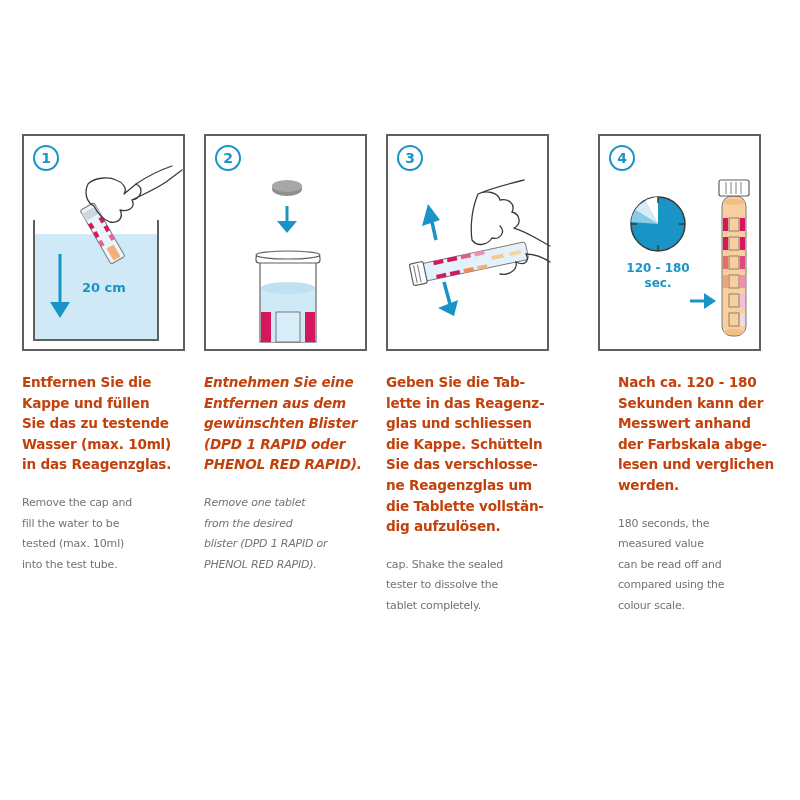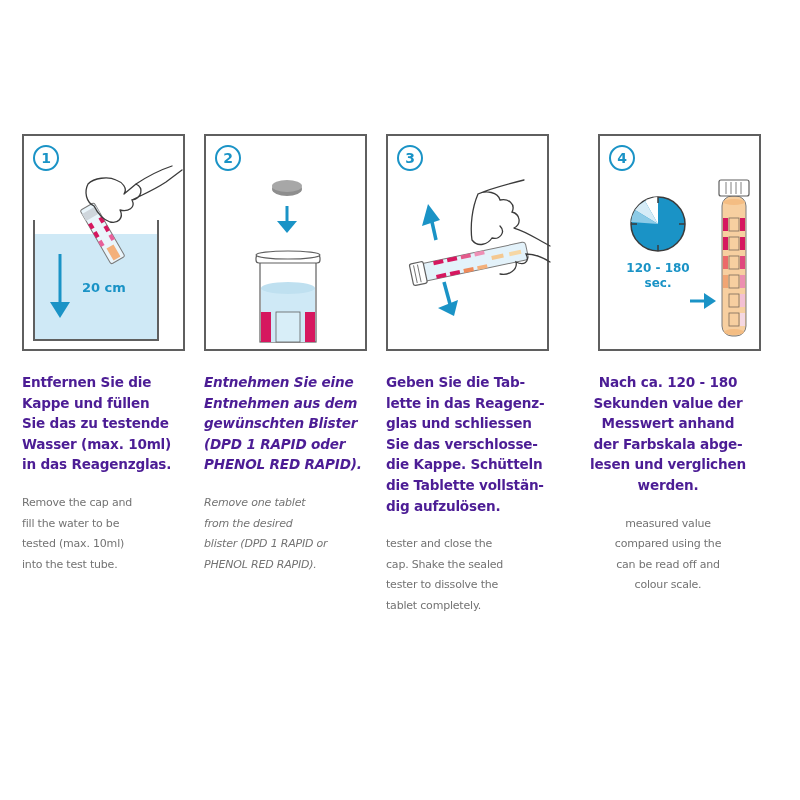--- a/index.html
+++ b/index.html
@@ -1,21 +1,21 @@
 <!DOCTYPE html>
 <html><head>
   <meta charset="utf-8">
   <style>
     html, body { margin: 0; padding: 0; background: #ffffff; }
     body { width: 800px; height: 800px; position: relative; overflow: hidden; font-family: "DejaVu Sans", sans-serif; }
     .panel { position: absolute; top: 134px; width: 163px; height: 217px; border: 2px solid #5f5f5f; box-sizing: border-box; background: #fff; }
     .panel svg { position: absolute; left: 0; top: 0; }
     .step-badge { position: absolute; left: 9px; top: 9px; width: 26px; height: 26px; border: 2px solid #1a93c6; border-radius: 50%; box-sizing: border-box; color: #1a93c6; font-weight: bold; font-size: 14px; display: flex; align-items: center; justify-content: center; background: #fff; }
     .text-col { position: absolute; top: 372px; width: 180px; }
-    .de { font-weight: bold; color: #4c1d95; font-size: 13.6px; line-height: 20.6px; margin: 0; letter-spacing: -0.2px; }
+    .de { font-weight: bold; color: #c2410c; font-size: 13.6px; line-height: 20.6px; margin: 0; letter-spacing: -0.2px; }
     .en { color: #737373; font-size: 11px; line-height: 20.6px; margin: 18px 0 0 0; letter-spacing: -0.2px; }
     .line { display: block; white-space: nowrap; }
     .label-blue { fill: #1a93c6; font-family: "DejaVu Sans", sans-serif; font-weight: bold; }
   </style>
 </head>
 <body>
 
 <div class="panel" style="left:22px;">
   <svg width="163" height="217" viewBox="0 0 163 217">
 
@@ -157,59 +157,60 @@
     <span class="line">Remove the cap and</span>
     <span class="line">fill the water to be</span>
     <span class="line">tested (max. 10ml)</span>
     <span class="line">into the test tube.</span>
   </p>
 </div>
 
 <div class="text-col" style="left:204px;font-style:italic;">
   <p class="de">
     <span class="line">Entnehmen Sie eine</span>
-    <span class="line">Entnehmen aus dem</span>
+    <span class="line">Entfernen aus dem</span>
     <span class="line">gewünschten Blister</span>
     <span class="line">(DPD 1 RAPID oder</span>
     <span class="line">PHENOL RED RAPID).</span>
   </p>
   <p class="en">
     <span class="line">Remove one tablet</span>
     <span class="line">from the desired</span>
     <span class="line">blister (DPD 1 RAPID or</span>
     <span class="line">PHENOL RED RAPID).</span>
   </p>
 </div>
 
 <div class="text-col" style="left:386px;">
   <p class="de">
     <span class="line">Geben Sie die Tab-</span>
     <span class="line">lette in das Reagenz-</span>
     <span class="line">glas und schliessen</span>
+    <span class="line">die Kappe. Schütteln</span>
     <span class="line">Sie das verschlosse-</span>
-    <span class="line">die Kappe. Schütteln</span>
+    <span class="line">ne Reagenzglas um</span>
     <span class="line">die Tablette vollstän-</span>
     <span class="line">dig aufzulösen.</span>
   </p>
   <p class="en">
-    <span class="line">tester and close the</span>
     <span class="line">cap. Shake the sealed</span>
     <span class="line">tester to dissolve the</span>
     <span class="line">tablet completely.</span>
   </p>
 </div>
 
-<div class="text-col" style="left:578px;text-align:center;">
+<div class="text-col" style="left:618px;">
   <p class="de">
     <span class="line">Nach ca. 120 - 180</span>
-    <span class="line">Sekunden value der</span>
+    <span class="line">Sekunden kann der</span>
     <span class="line">Messwert anhand</span>
     <span class="line">der Farbskala abge-</span>
     <span class="line">lesen und verglichen</span>
     <span class="line">werden.</span>
   </p>
   <p class="en">
+    <span class="line">180 seconds, the</span>
     <span class="line">measured value</span>
+    <span class="line">can be read off and</span>
     <span class="line">compared using the</span>
-    <span class="line">can be read off and</span>
     <span class="line">colour scale.</span>
   </p>
 </div>
 
 </body></html>

